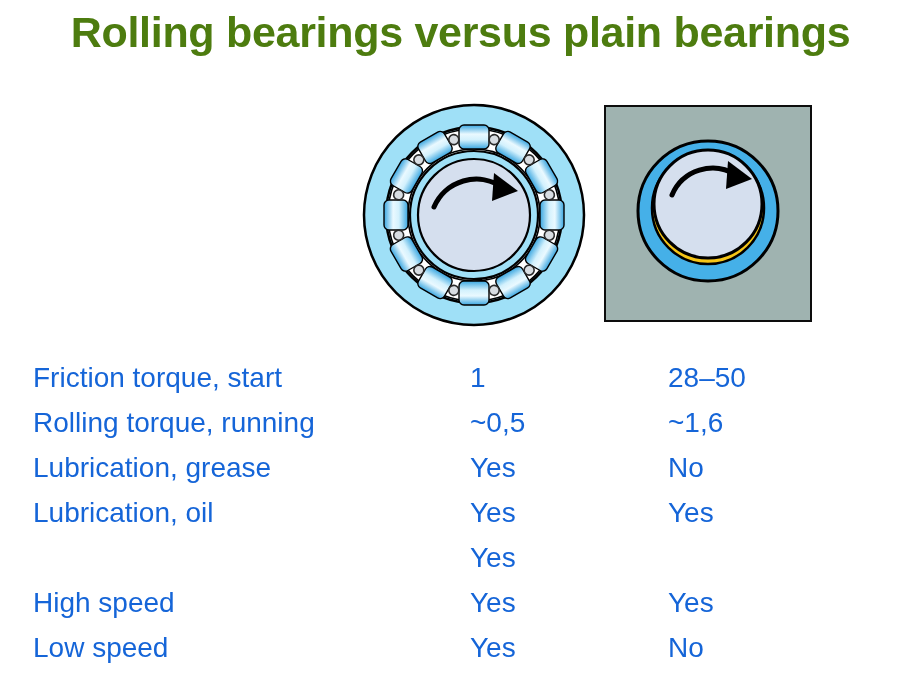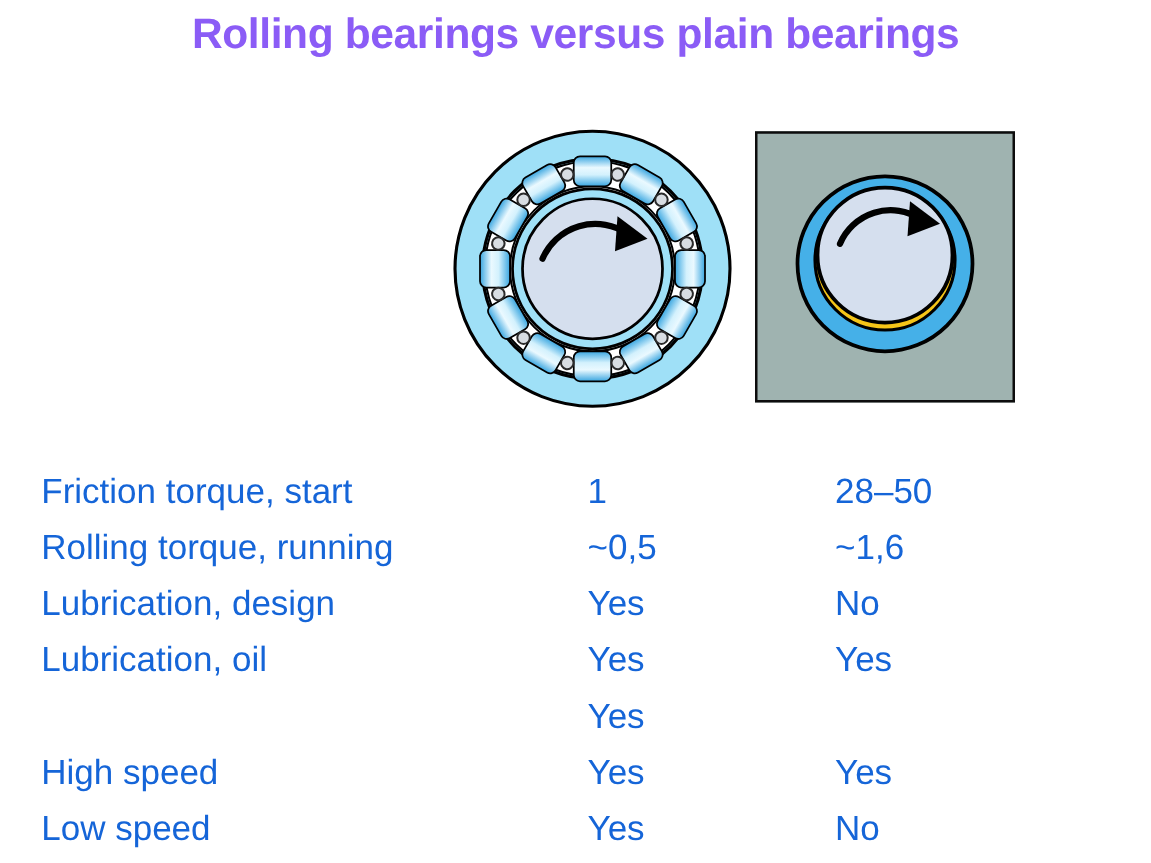--- a/index.html
+++ b/index.html
@@ -16,24 +16,24 @@
     -webkit-font-smoothing: antialiased;
   }
 
   
   .slide-title {
     position: absolute;
     left: 0;
     top: 8px;
     width: 921px;
     text-align: center;
-    font-size: 34px;
+    font-size: 43px;
     font-weight: bold;
     letter-spacing: -0.3px;
-    color: #8b5cf6;
+    color: #4d7c0f;
     white-space: nowrap;
   }
 
   
   .figures {
     position: absolute;
     left: 0;
     top: 95px;
     width: 921px;
     height: 240px;
@@ -62,21 +62,20 @@
     width: 100%;
     height: 100%;
   }
 
   
   .compare-table {
     position: absolute;
     left: 0;
     top: 355px;
     width: 896px;
-    margin-top: 15px;
   }
   .table-row {
     position: relative;
     height: 45px;
     line-height: 45px;
     white-space: nowrap;
   }
   .cell {
     position: absolute;
     top: 0;
@@ -232,21 +231,21 @@
     <span class="cell cell-plain">28–50</span>
   </div>
 
   <div class="table-row">
     <span class="cell cell-label">Rolling torque, running</span>
     <span class="cell cell-rolling">~0,5</span>
     <span class="cell cell-plain">~1,6</span>
   </div>
 
   <div class="table-row">
-    <span class="cell cell-label">Lubrication, design</span>
+    <span class="cell cell-label">Lubrication, grease</span>
     <span class="cell cell-rolling">Yes</span>
     <span class="cell cell-plain">No</span>
   </div>
 
   <div class="table-row">
     <span class="cell cell-label">Lubrication, oil</span>
     <span class="cell cell-rolling">Yes</span>
     <span class="cell cell-plain">Yes</span>
   </div>
 

